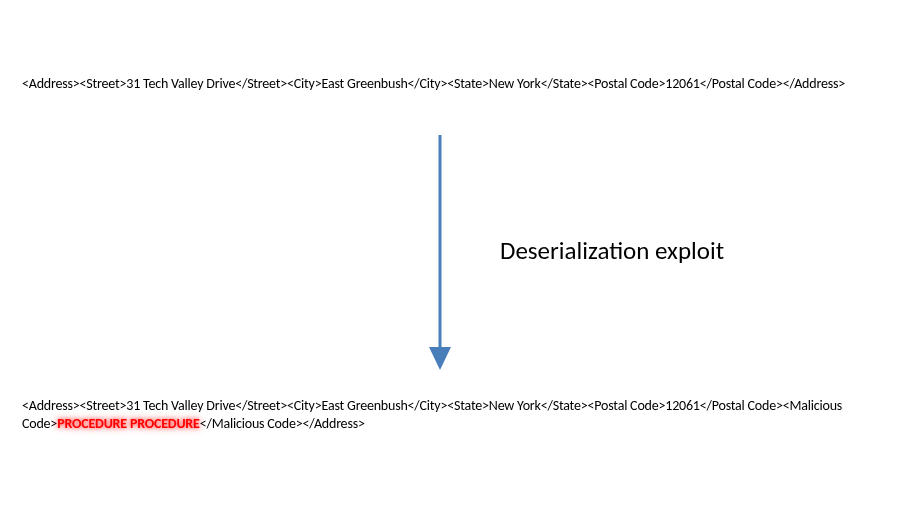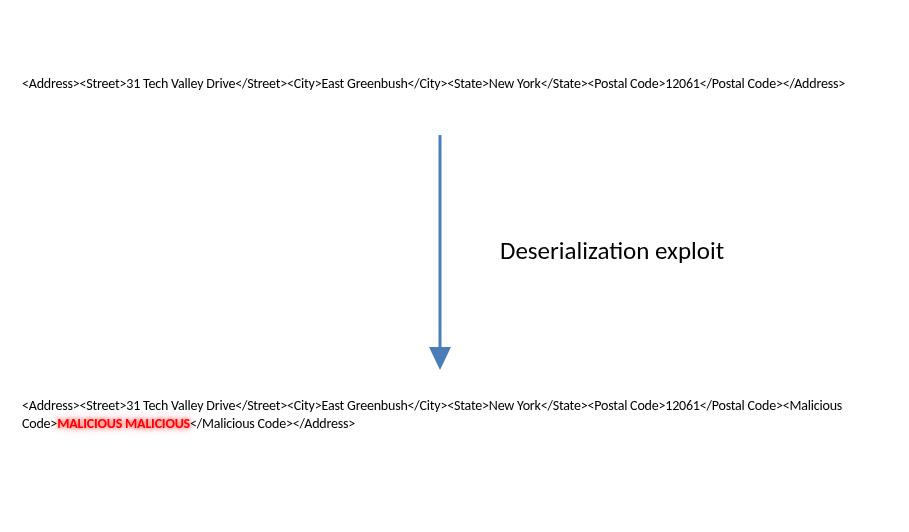--- a/index.html
+++ b/index.html
@@ -62,14 +62,14 @@
 <div class="arrow-container">
   <svg width="40" height="235" viewBox="0 0 40 235">
     <line x1="20" y1="0" x2="20" y2="215" stroke="#4A7EBB" stroke-width="3"></line>
     <polygon points="20,235 9,212 31,212" fill="#4A7EBB"></polygon>
   </svg>
 </div>
 
 <div class="label">Deserialization exploit</div>
 
 <div class="text-block bottom-block">
-  <span>&lt;Address&gt;&lt;Street&gt;31 Tech Valley Drive&lt;/Street&gt;&lt;City&gt;East Greenbush&lt;/City&gt;&lt;State&gt;New York&lt;/State&gt;&lt;Postal Code&gt;12061&lt;/Postal Code&gt;&lt;Malicious Code&gt;</span><span class="malicious">MALICIOUS MALICIOUS</span><span>&lt;/Malicious Code&gt;&lt;/Address&gt;</span>
+  <span>&lt;Address&gt;&lt;Street&gt;31 Tech Valley Drive&lt;/Street&gt;&lt;City&gt;East Greenbush&lt;/City&gt;&lt;State&gt;New York&lt;/State&gt;&lt;Postal Code&gt;12061&lt;/Postal Code&gt;&lt;Malicious Code&gt;</span><span class="malicious">PROCEDURE PROCEDURE</span><span>&lt;/Malicious Code&gt;&lt;/Address&gt;</span>
 </div>
 
 </body></html>

